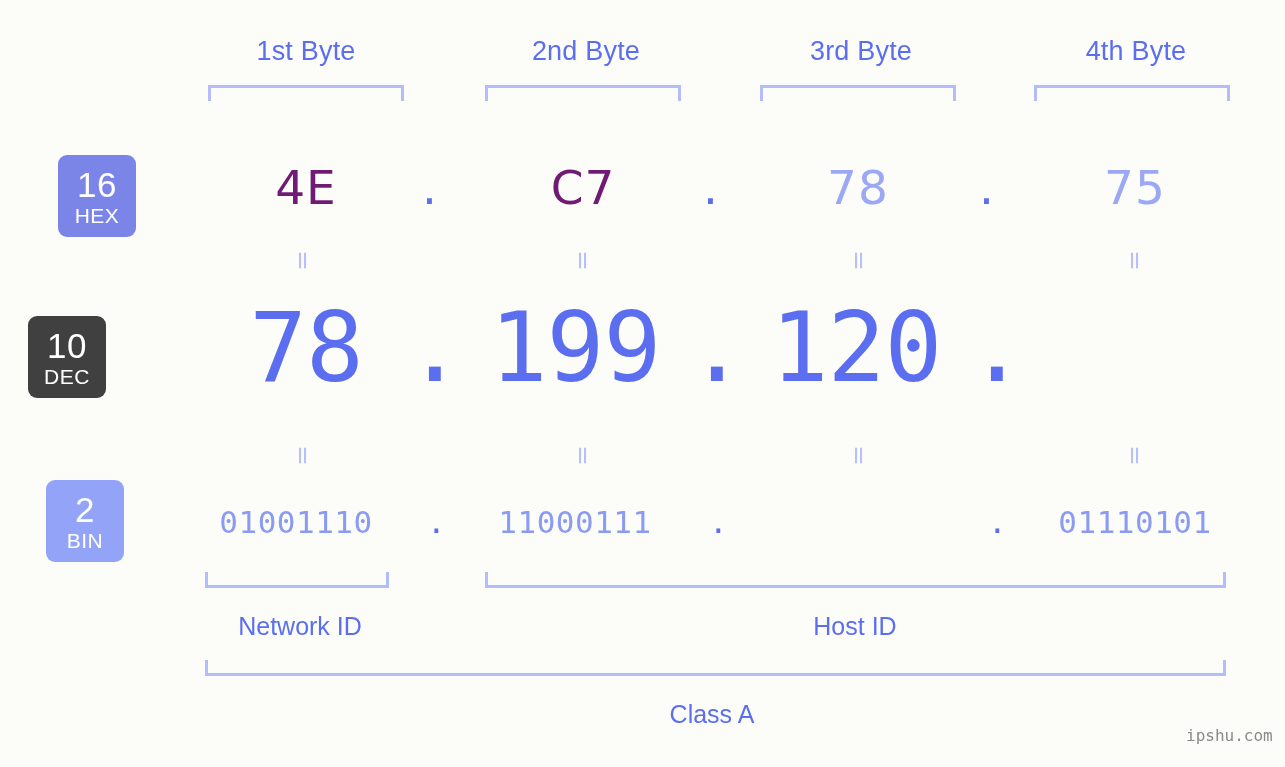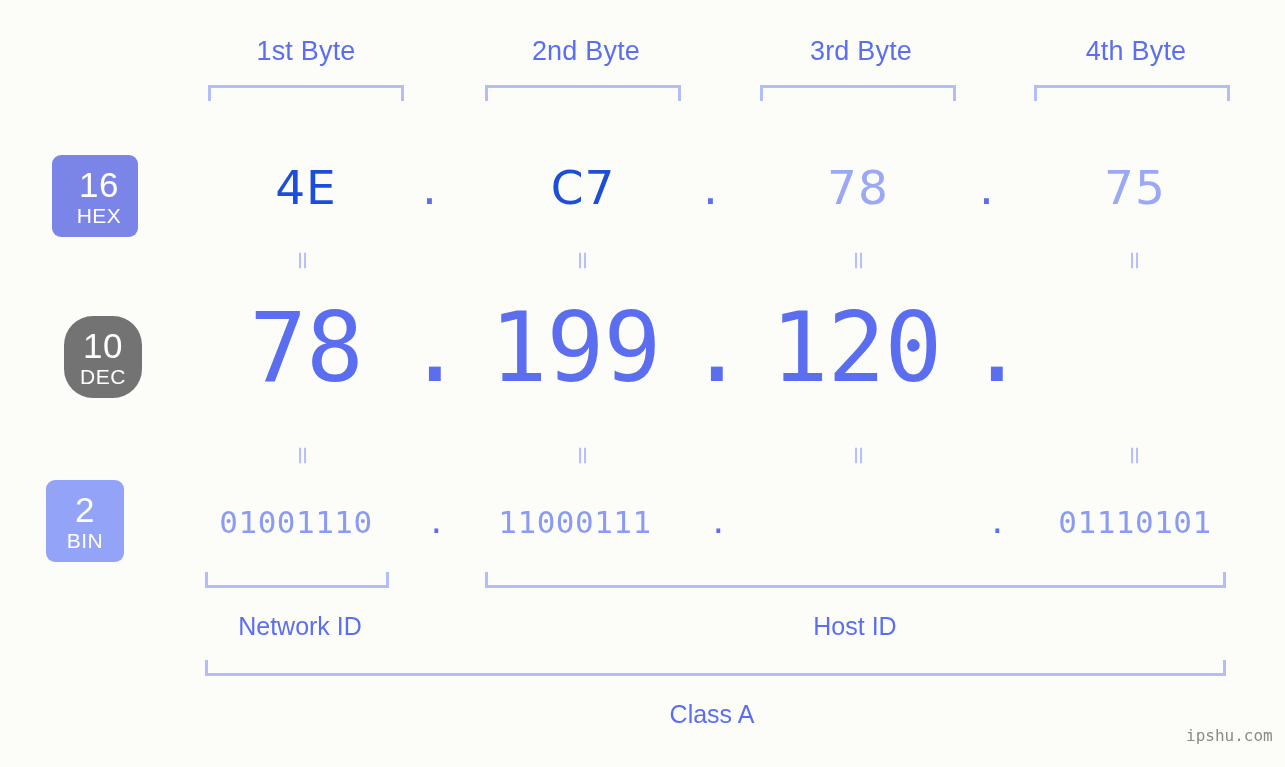--- a/index.html
+++ b/index.html
@@ -52,21 +52,21 @@
   .badge .lbl{font-size:21px;font-weight:400;margin-top:3px;letter-spacing:.5px;}
 
   
   .cell{
     position:absolute;
     text-align:center;
     white-space:nowrap;
   }
   .hex-val{
     font-size:47px;
-    color:#1d4ed8;
+    color:#701a75;
     font-family:"DejaVu Sans", sans-serif;
     letter-spacing:1px;
   }
   .hex-val.light{color:#9aa8f5;}
   .dot-hex{
     position:absolute;
     font-size:47px;
     color:#5b6ef0;
     font-family:"DejaVu Sans", sans-serif;
   }
@@ -134,39 +134,39 @@
   <div class="byte-head" style="left:206px;top:36px;width:200px;">1st Byte</div>
   <div class="byte-head" style="left:486px;top:36px;width:200px;">2nd Byte</div>
   <div class="byte-head" style="left:761px;top:36px;width:200px;">3rd Byte</div>
   <div class="byte-head" style="left:1036px;top:36px;width:200px;">4th Byte</div>
 
   <div class="bracket down" style="left:208px;top:85px;width:196px;height:16px;"></div>
   <div class="bracket down" style="left:485px;top:85px;width:196px;height:16px;"></div>
   <div class="bracket down" style="left:760px;top:85px;width:196px;height:16px;"></div>
   <div class="bracket down" style="left:1034px;top:85px;width:196px;height:16px;"></div>
 
-  <div class="badge" id="badge-hex" style="left: 52px; top: 155px; background: rgb(123, 133, 232); padding-left: 8px;">
+  <div class="badge" id="badge-hex" style="left: 58px; top: 155px; background: rgb(123, 133, 232);">
     <span class="num">16</span>
     <span class="lbl">HEX</span>
   </div>
 
   <div class="cell hex-val" style="left:206px;top:160px;width:200px;">4E</div>
   <div class="dot-hex" style="left:422px;top:160px;">.</div>
   <div class="cell hex-val" style="left:483px;top:160px;width:200px;">C7</div>
   <div class="dot-hex" style="left:703px;top:160px;">.</div>
   <div class="cell hex-val light" style="left:758px;top:160px;width:200px;">78</div>
   <div class="dot-hex" style="left:979px;top:160px;">.</div>
   <div class="cell hex-val light" style="left:1035px;top:160px;width:200px;">75</div>
 
   <div class="eq" style="left:288px;top:248px;">=</div>
   <div class="eq" style="left:568px;top:248px;">=</div>
   <div class="eq" style="left:844px;top:248px;">=</div>
   <div class="eq" style="left:1120px;top:248px;">=</div>
 
-  <div class="badge" id="badge-dec" style="left: 64px; top: 316px; background: #737373; border-radius: 29px;">
+  <div class="badge" id="badge-dec" style="left: 28px; top: 316px; background: #404040;">
     <span class="num">10</span>
     <span class="lbl">DEC</span>
   </div>
 
   <div class="cell dec-val" style="left:206px;top:300px;width:200px;">78</div>
   <div class="dot-dec" style="left:406px;top:300px;">.</div>
   <div class="cell dec-val" style="left:467px;top:300px;width:216px;">199</div>
   <div class="dot-dec" style="left:688px;top:300px;">.</div>
   <div class="cell dec-val" style="left:748px;top:300px;width:216px;">120</div>
   <div class="dot-dec" style="left:968px;top:300px;">.</div>

